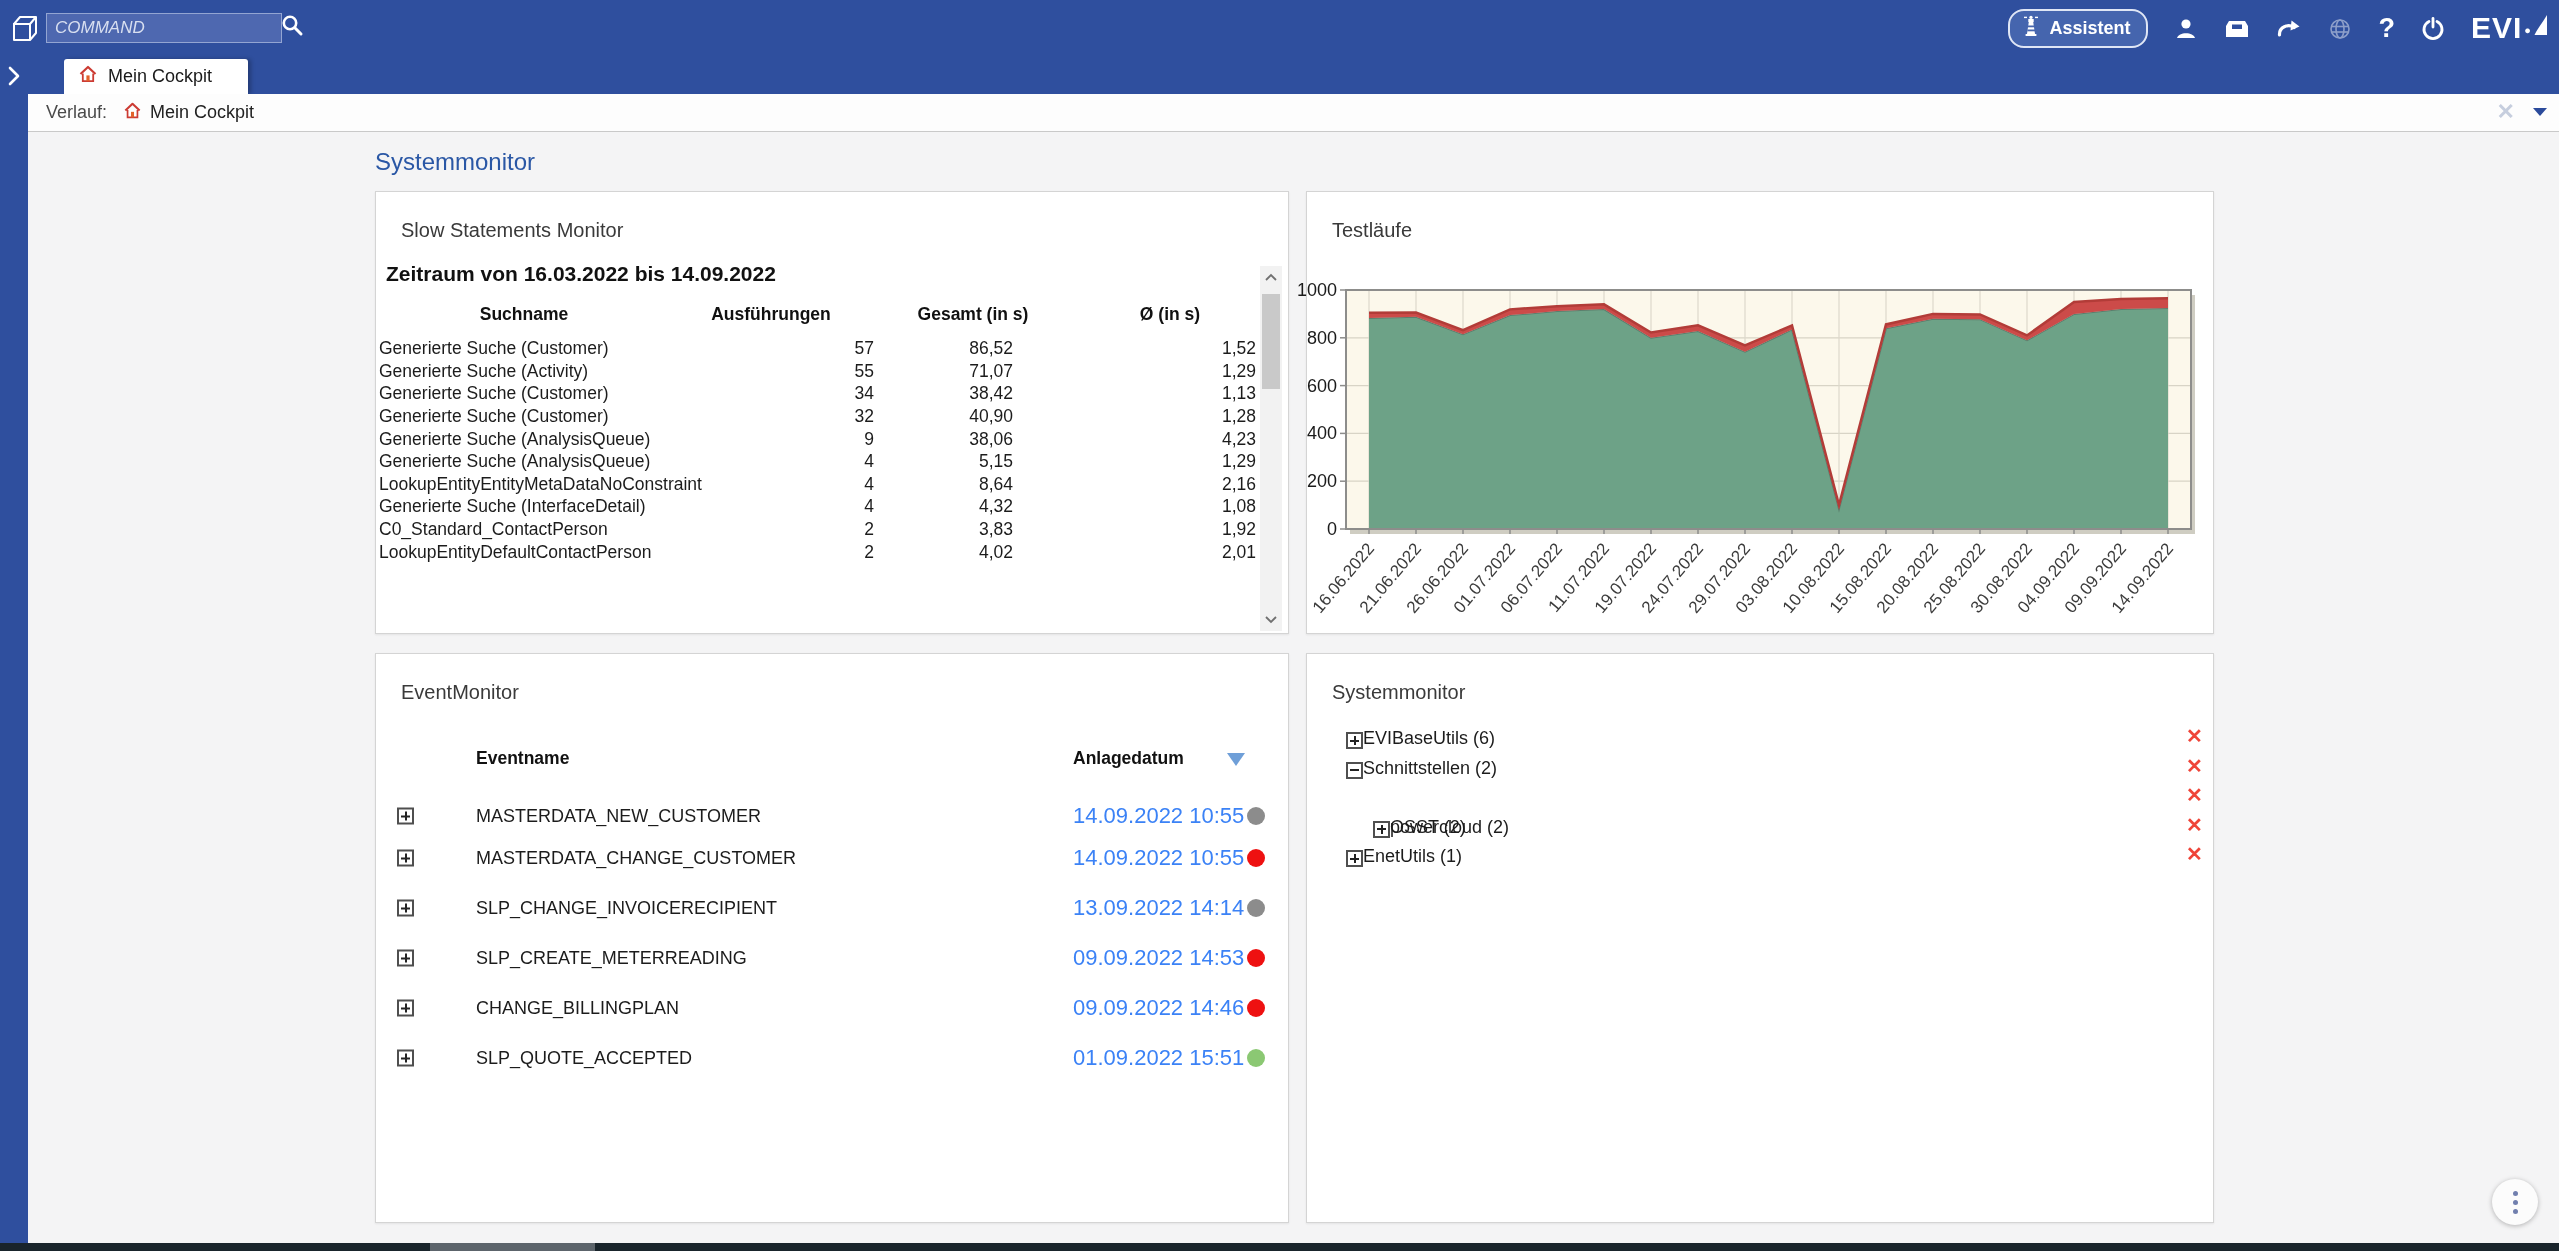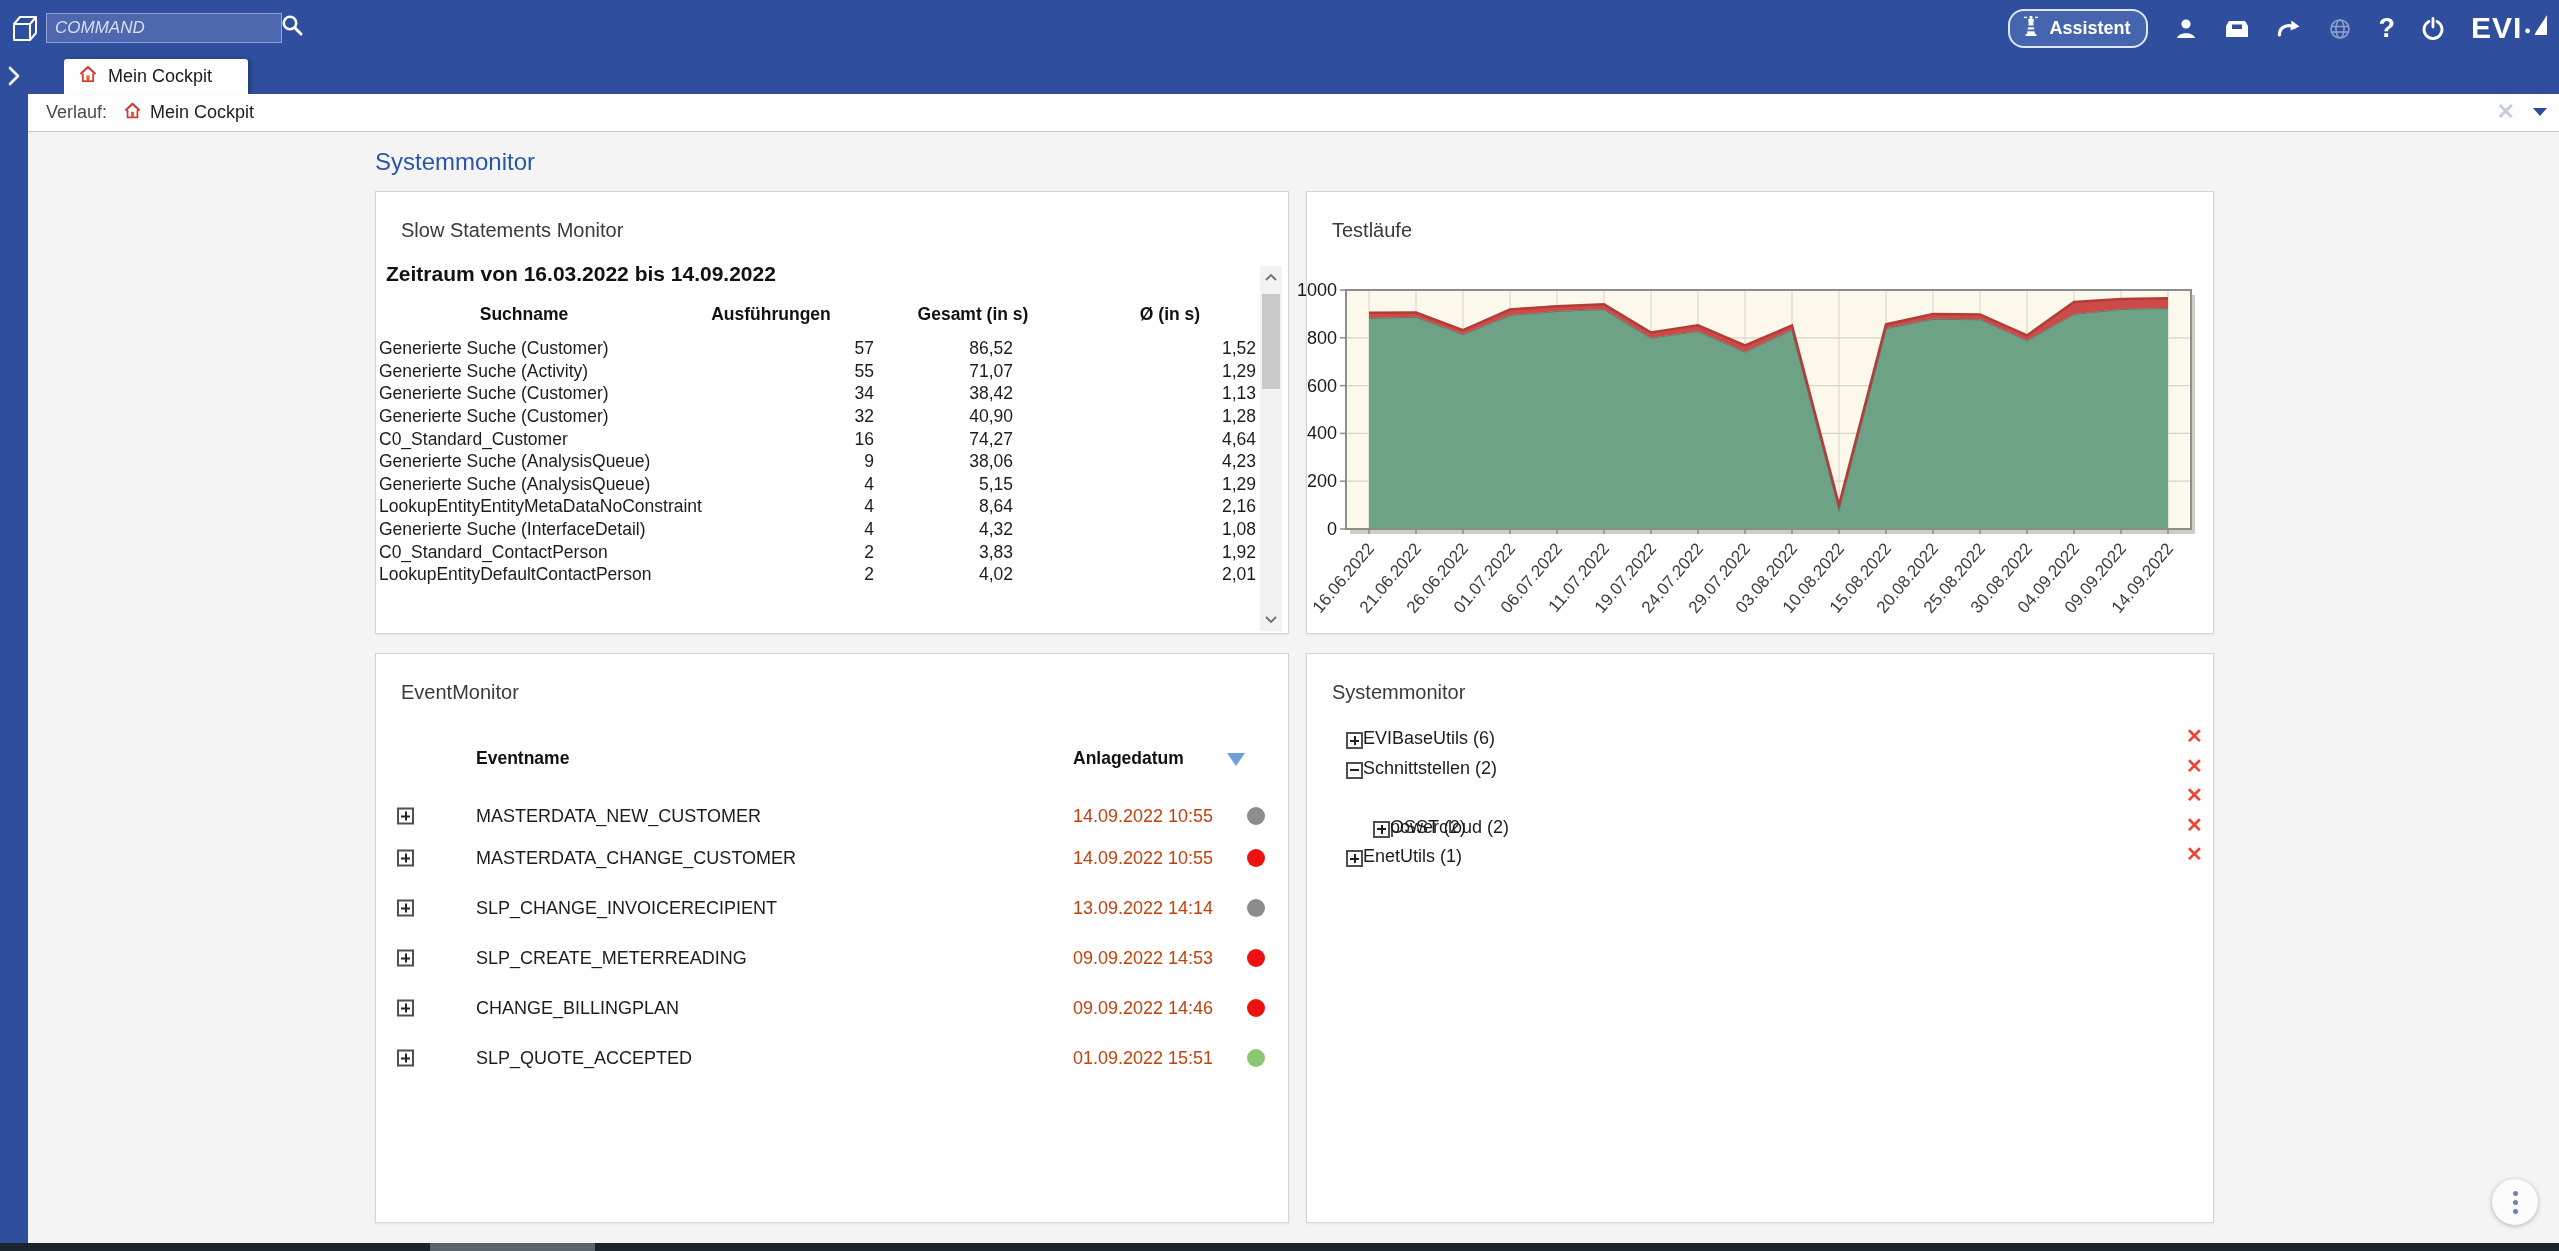--- a/index.html
+++ b/index.html
@@ -57,21 +57,21 @@
   #slow-sb .thumb{position:absolute;left:2px;top:28px;width:18px;height:95px;background:#C9C9C9;}
   .sb-ar{position:absolute;left:3px;width:16px;height:16px;}
 
   
   .eh{position:absolute;top:94px;font-size:17.5px;font-weight:bold;color:#111;white-space:nowrap;}
   #ev-sort{position:absolute;left:851px;top:99px;width:0;height:0;border-left:9px solid transparent;
            border-right:9px solid transparent;border-top:13px solid #6F9FD8;cursor:pointer;}
   .ev-row{position:absolute;left:0;width:100%;height:44px;cursor:pointer;}
   .ev-row>*{position:absolute;top:50%;transform:translateY(-50%);}
   .ev-name{left:100px;font-size:18px;color:#1c1c1c;white-space:nowrap;}
-  .ev-date{left:697px;font-size:18px;color:#c2410c;white-space:nowrap;}
+  .ev-date{left:697px;font-size:22px;color:#3b82f6;white-space:nowrap;}
   .ev-dot{left:871px;width:18px;height:18px;border-radius:50%;}
   .pm{position:relative;display:inline-block;width:13px;height:13px;border:2px solid #4F4F4F;background:#fff;}
   .pm i{position:absolute;background:#222;}
   .pm .h{left:2px;right:2px;top:5.5px;height:2px;}
   .pm .v{top:2px;bottom:2px;left:5.5px;width:2px;}
   .ev-plus{left:21px;}
 
   
   .tr-row{position:absolute;height:24px;display:flex;align-items:flex-end;cursor:pointer;}
   .tr-label{font-size:18px;color:#1c1c1c;white-space:nowrap;}
@@ -235,26 +235,20 @@
           <span>Generierte Suche (Customer)</span>
           <span class="num">34</span>
           <span class="num">38,42</span>
           <span class="num">1,13</span>
         </div>
         <div class="srow">
           <span>Generierte Suche (Customer)</span>
           <span class="num">32</span>
           <span class="num">40,90</span>
           <span class="num">1,28</span>
-        </div>
-        <div class="srow">
-          <span>C0_Standard_Customer</span>
-          <span class="num">16</span>
-          <span class="num">74,27</span>
-          <span class="num">4,64</span>
         </div>
         <div class="srow">
           <span>Generierte Suche (AnalysisQueue)</span>
           <span class="num">9</span>
           <span class="num">38,06</span>
           <span class="num">4,23</span>
         </div>
         <div class="srow">
           <span>Generierte Suche (AnalysisQueue)</span>
           <span class="num">4</span>

